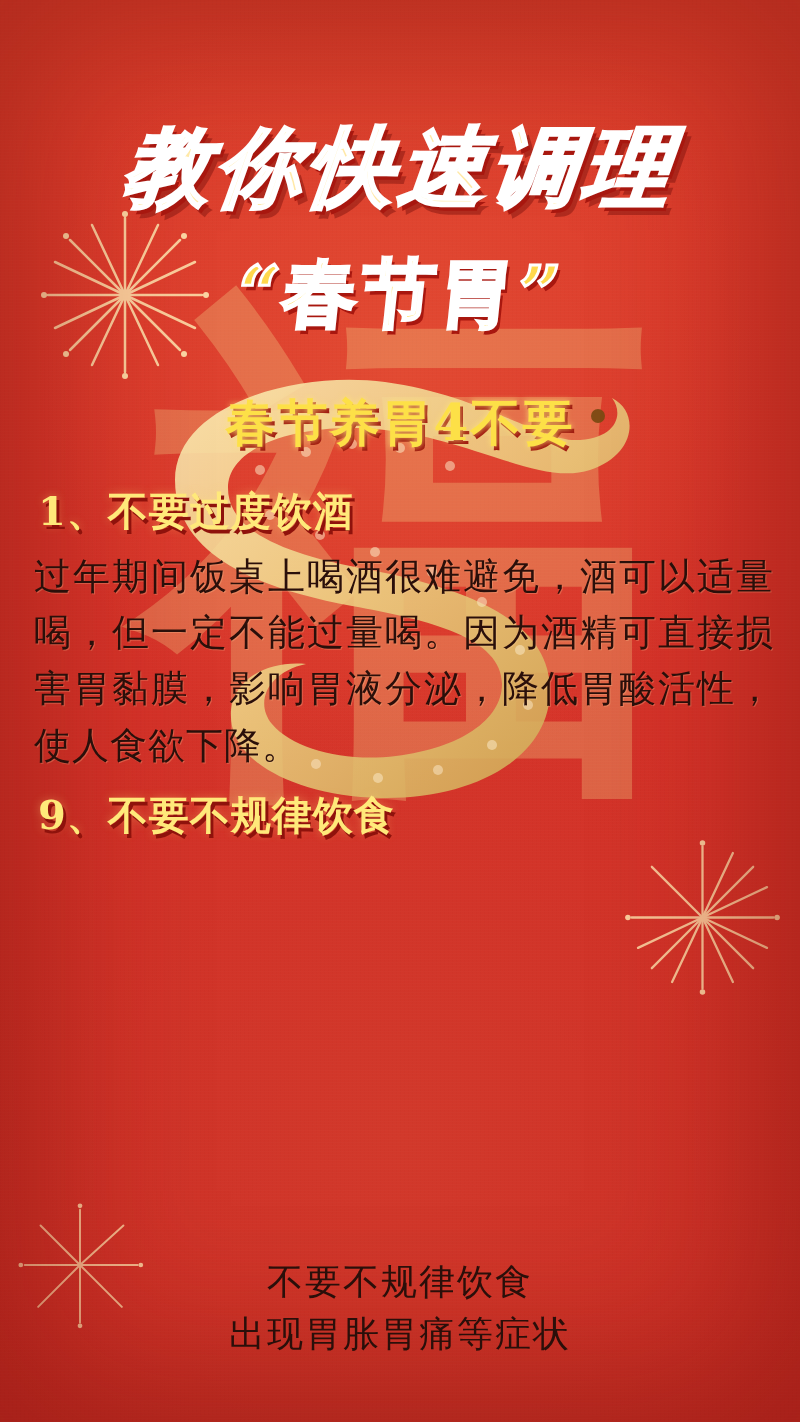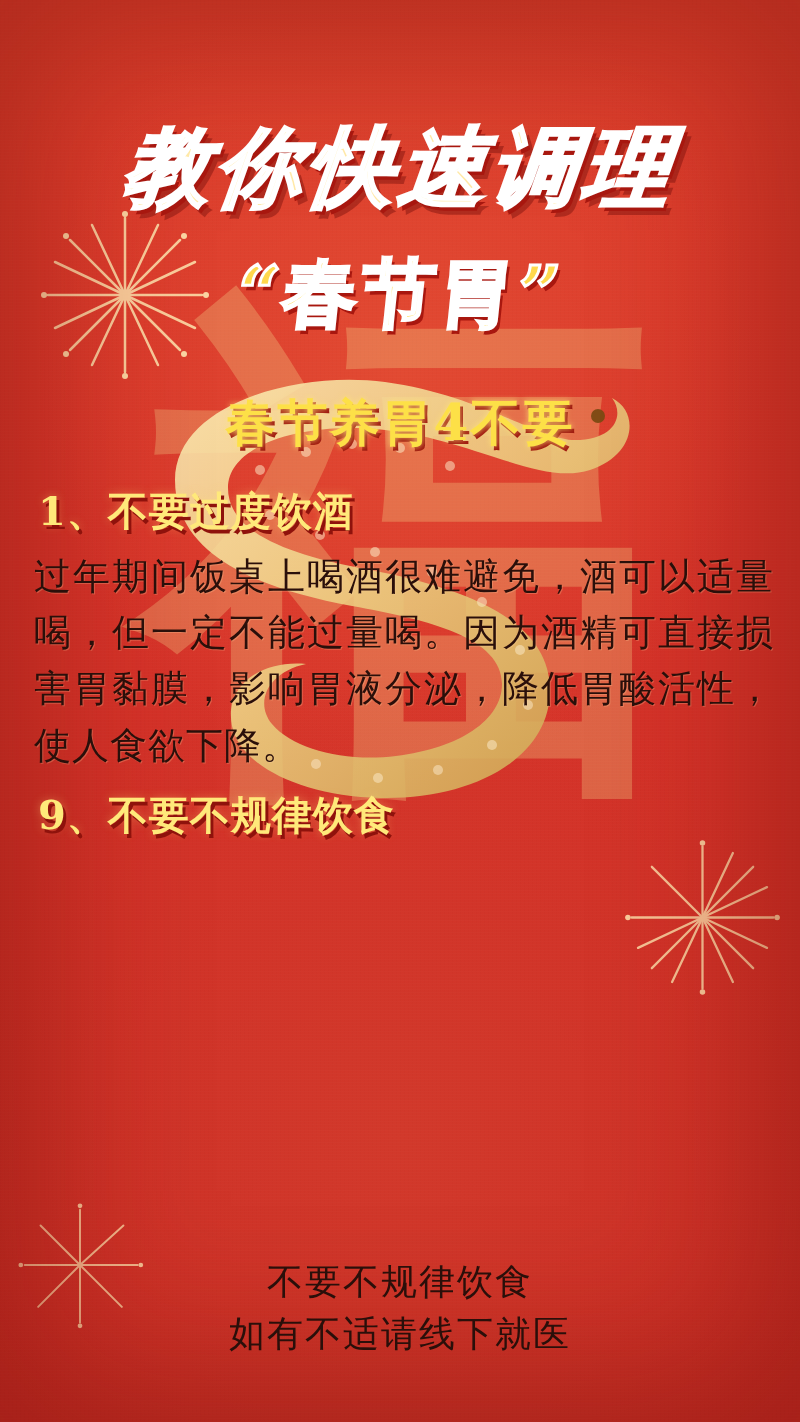--- a/index.html
+++ b/index.html
@@ -309,16 +309,16 @@
 
   <div class="content">
     <h2 class="sec-title">1、不要过度饮酒</h2>
     <p class="sec-body">过年期间饭桌上喝酒很难避免，酒可以适量喝，但一定不能过量喝。因为酒精可直接损害胃黏膜，影响胃液分泌，降低胃酸活性，使人食欲下降。</p>
 
     <h2 class="sec-title">9、不要不规律饮食</h2>
   </div>
 
   <div class="footer">
     <div>不要不规律饮食</div>
-    <div>如有不适请线下就医</div>
+    <div>出现胃胀胃痛等症状</div>
   </div>
 
 </div>
 
 </body></html>

